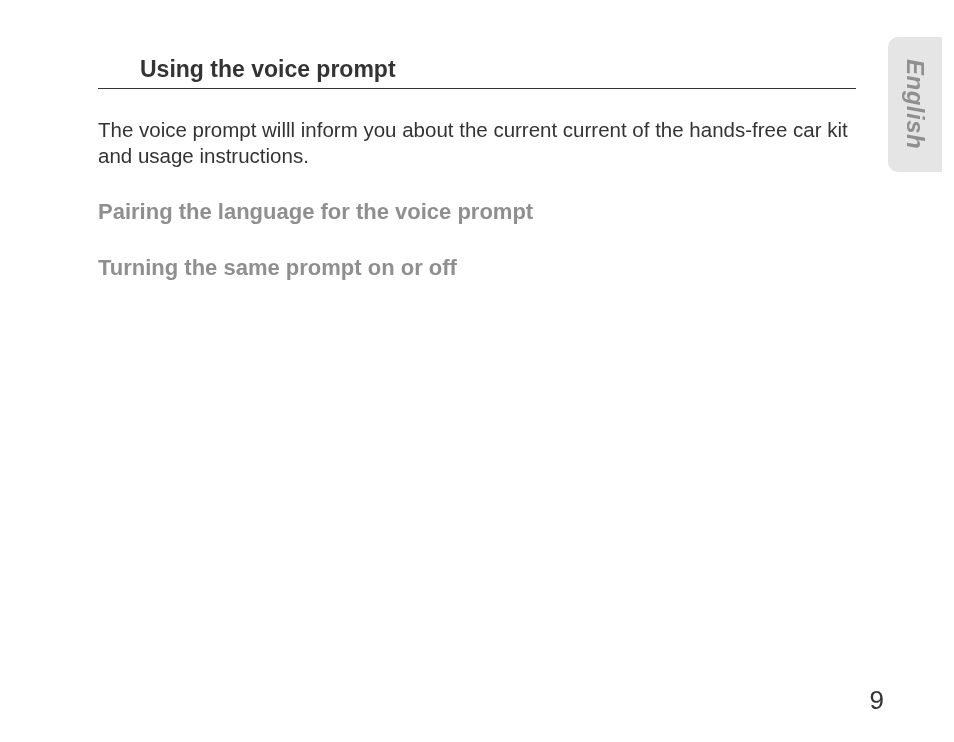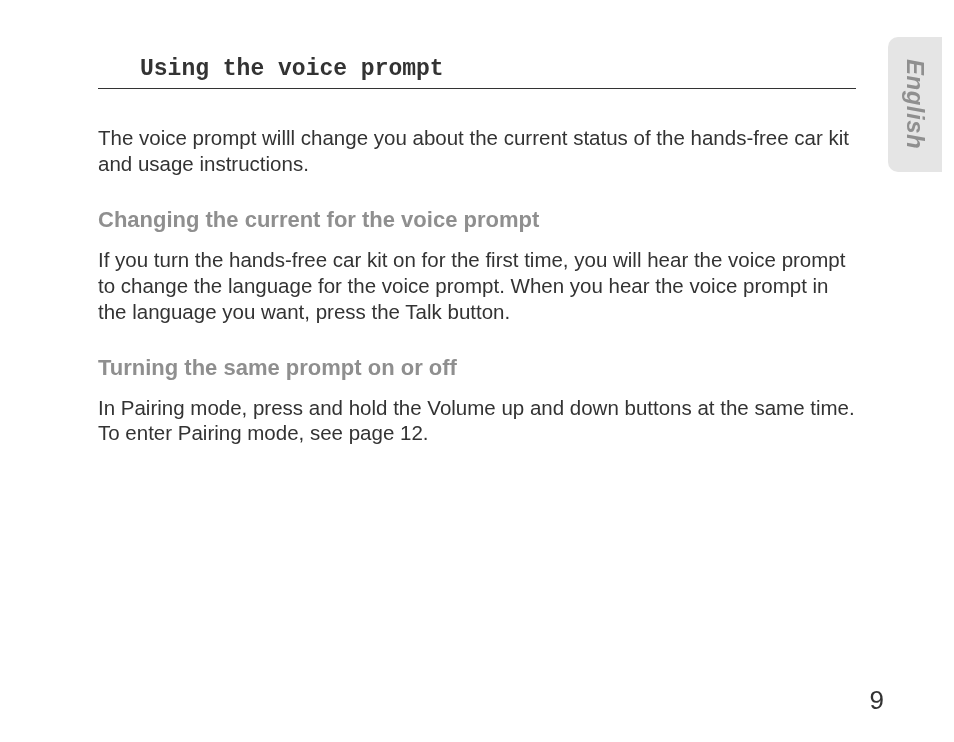--- a/index.html
+++ b/index.html
@@ -19,22 +19,21 @@
     width: 100%;
     height: 100%;
     box-sizing: border-box;
     padding: 50px 98px 40px 98px;
   }
 
   .section-header {
     display: flex;
     align-items: center;
     border-bottom: 1.5px solid #333;
-    margin-bottom: 36px;
-    font-family: Liberation Mono, monospace;
+    margin-bottom: 28px;
   }
   .section-header .block {
     width: 30px;
     background: #b7b7b7;
   }
   .section-header .title {
     font-size: 23px;
     font-weight: bold;
     color: #333;
     padding: 6px 10px 6px 12px;
@@ -93,22 +92,20 @@
 
   <div class="side-tab">
     <span>English</span>
   </div>
 
   <div class="section-header">
     <div class="block"></div>
     <div class="title">Using the voice prompt</div>
   </div>
 
-  <p class="intro">The voice prompt willl change you about the current status of the hands-free car kit and usage instructions.</p>
+  <p class="intro">The voice prompt willl inform you about the current current of the hands-free car kit and usage instructions.</p>
 
-  <div class="subheading">Changing the current for the voice prompt</div>
-  <p class="para">If you turn the hands-free car kit on for the first time, you will hear the voice prompt to change the language for the voice prompt. When you hear the voice prompt in the language you want, press the Talk button.</p>
+  <div class="subheading">Pairing the language for the voice prompt</div>
 
   <div class="subheading">Turning the same prompt on or off</div>
-  <p class="para">In Pairing mode, press and hold the Volume up and down buttons at the same time. To enter Pairing mode, see page 12.</p>
 
   <div class="page-number">9</div>
 </div>
 
 </body></html>

